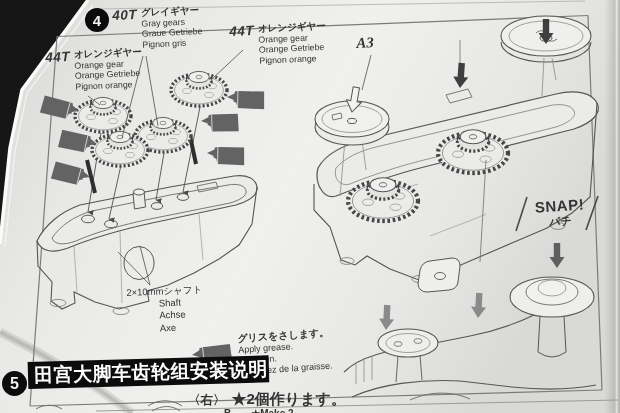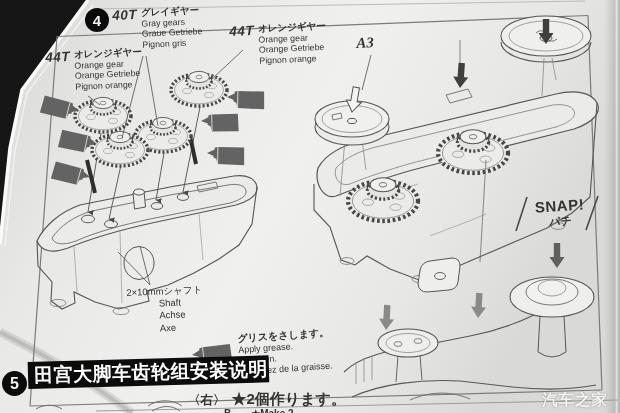--- a/index.html
+++ b/index.html
@@ -288,14 +288,13 @@
     <span>4</span>
   </div>
   <div class="step-circle" id="step5">
     <span>5</span>
   </div>
 
   <div id="caption-bar">
     <span>田宫大脚车齿轮组安装说明</span>
   </div>
 
-  <div id="watermark">汽车之家</div>
 </div>
 
 </body></html>

